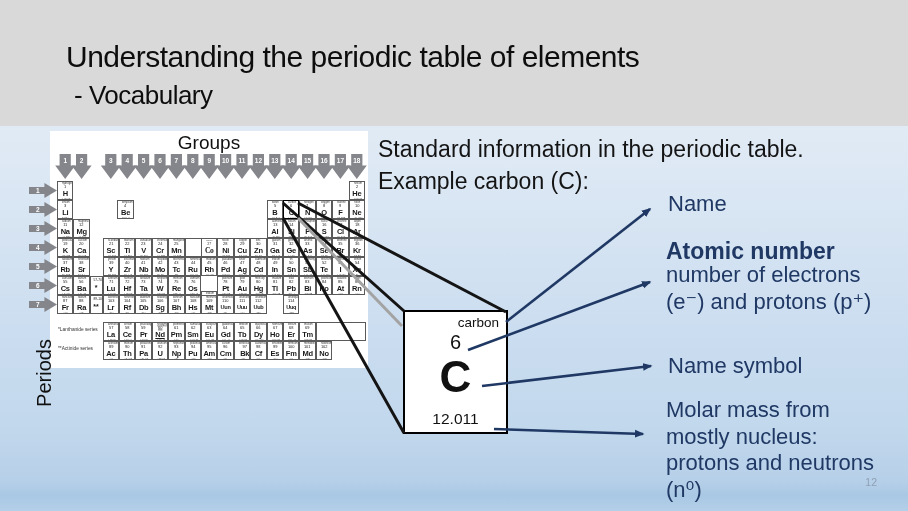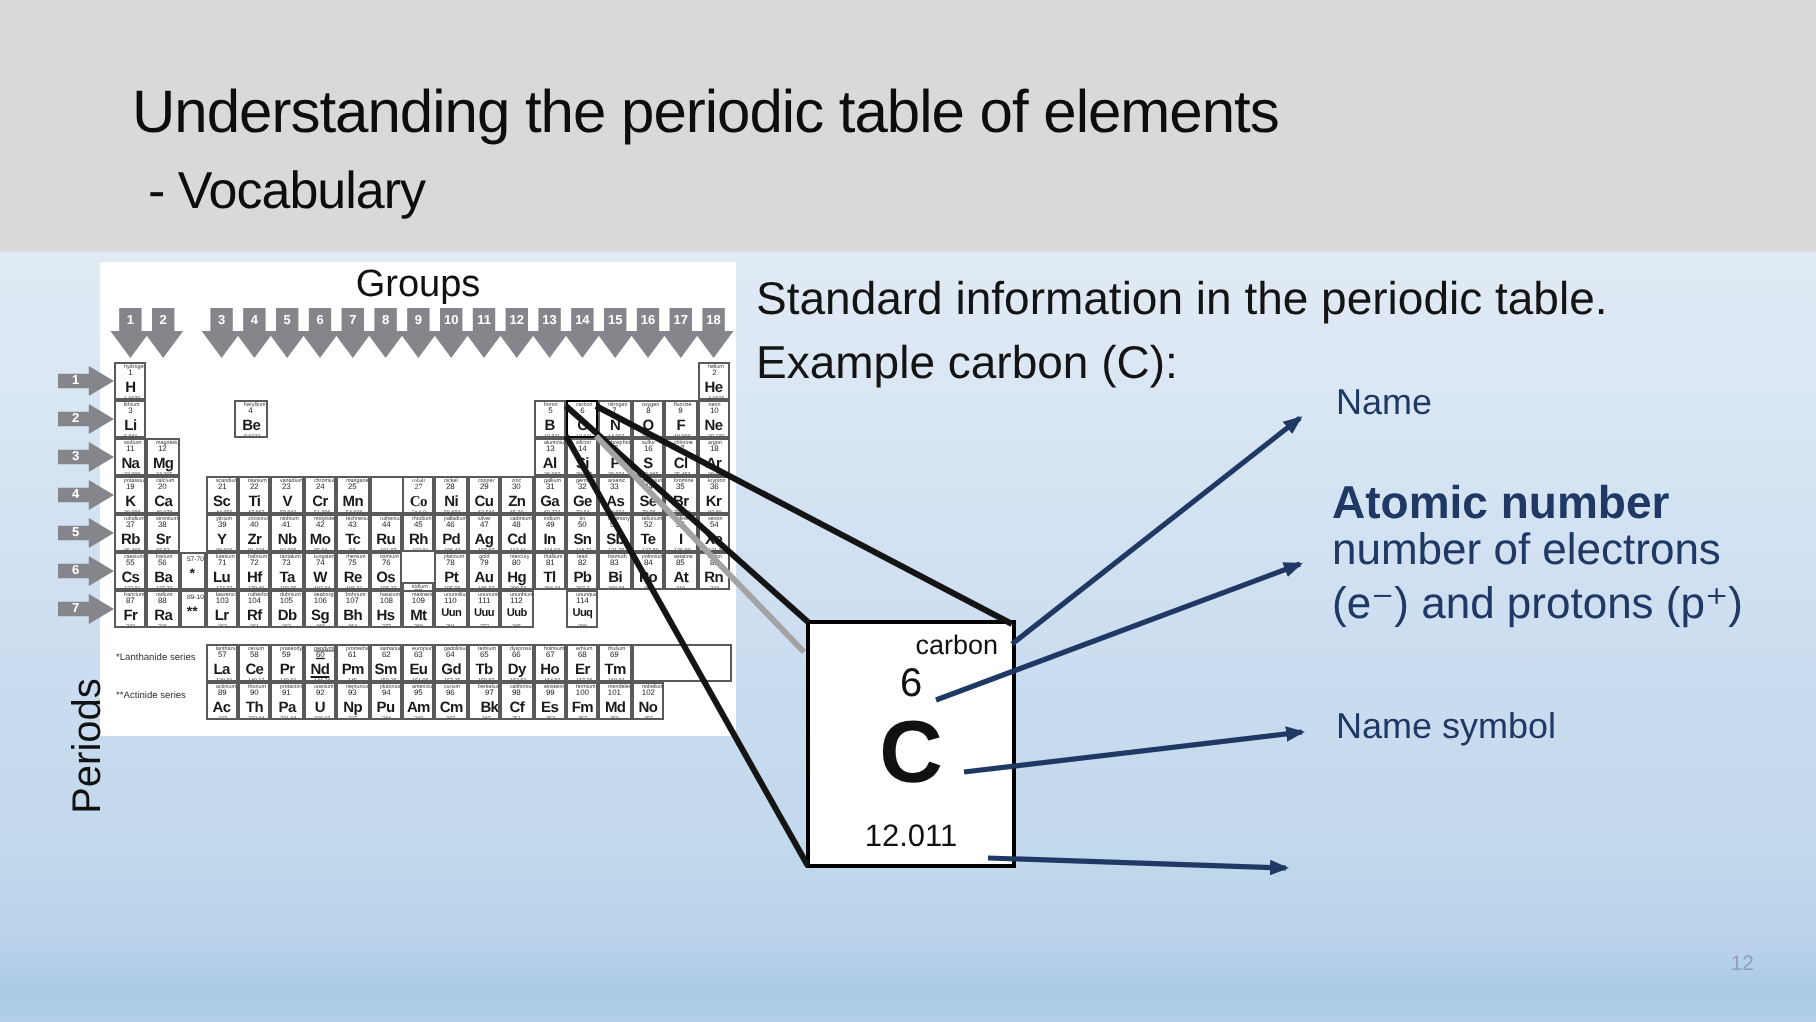--- a/index.html
+++ b/index.html
@@ -36,21 +36,21 @@
   .series-label{position:absolute;font-size:6px;transform:scale(.8);transform-origin:0 50%;color:#333;white-space:nowrap;}
   
   .card{position:absolute;left:403px;top:310px;width:105px;height:124px;box-sizing:border-box;
     border:2.5px solid #000;background:#fff;display:flex;flex-direction:column;color:#111;}
   .card-name{text-align:right;padding:3px 7px 0 0;font-size:13.5px;}
   .card-num{text-align:center;font-size:20px;margin-top:1px;}
   .card-sym{text-align:center;font-size:44px;font-weight:bold;line-height:42px;margin-top:2px;}
   .card-mass{text-align:center;font-size:15.5px;margin-top:auto;padding-bottom:4px;}
   
   .navy{color:#1f3864;}
-  .lbl{position:absolute;font-size:18px;}
+  .lbl{position:absolute;font-size:22px;}
   .block{position:absolute;font-size:22px;line-height:26.5px;}
   .page-num{position:absolute;right:31px;top:476px;font-size:10.5px;color:#8fa0b5;}
   .overlay{position:absolute;left:0;top:0;width:908px;height:511px;pointer-events:none;}
 </style>
 </head>
 <body>
 
 <div class="slide">
 
   <div class="header"></div>
@@ -790,20 +790,23 @@
     <div class="card-mass">12.011</div>
   </div>
 
   <div class="lbl navy" style="left:668px;top:191px;">Name</div>
 
   <div class="lbl navy bold" style="left:666px;top:238px;font-weight:bold;font-size:23px;">Atomic number</div>
   <div class="block navy" style="left:666px;top:262px;width:206px;">number of electrons (e⁻) and protons (p⁺)</div>
 
   <div class="lbl navy" style="left:668px;top:353px;">Name symbol</div>
 
+  <div class="block navy" style="left:666px;top:397px;width:216px;">
+    <span class="bold">Molar mass</span><span> from mostly nucleus: protons and neutrons (n⁰)</span>
+  </div>
 
   <div class="page-num">12</div>
 
   <svg class="overlay" viewBox="0 0 908 511">
     <defs>
       <marker id="ah" markerWidth="10" markerHeight="9" refX="8" refY="4.5" orient="auto" markerUnits="userSpaceOnUse">
         <path d="M0,0.6 L9.5,4.5 L0,8.4 z" fill="#1f3864"></path>
       </marker>
     </defs>
     <line x1="283" y1="203" x2="404" y2="311" stroke="#141414" stroke-width="3"></line>

